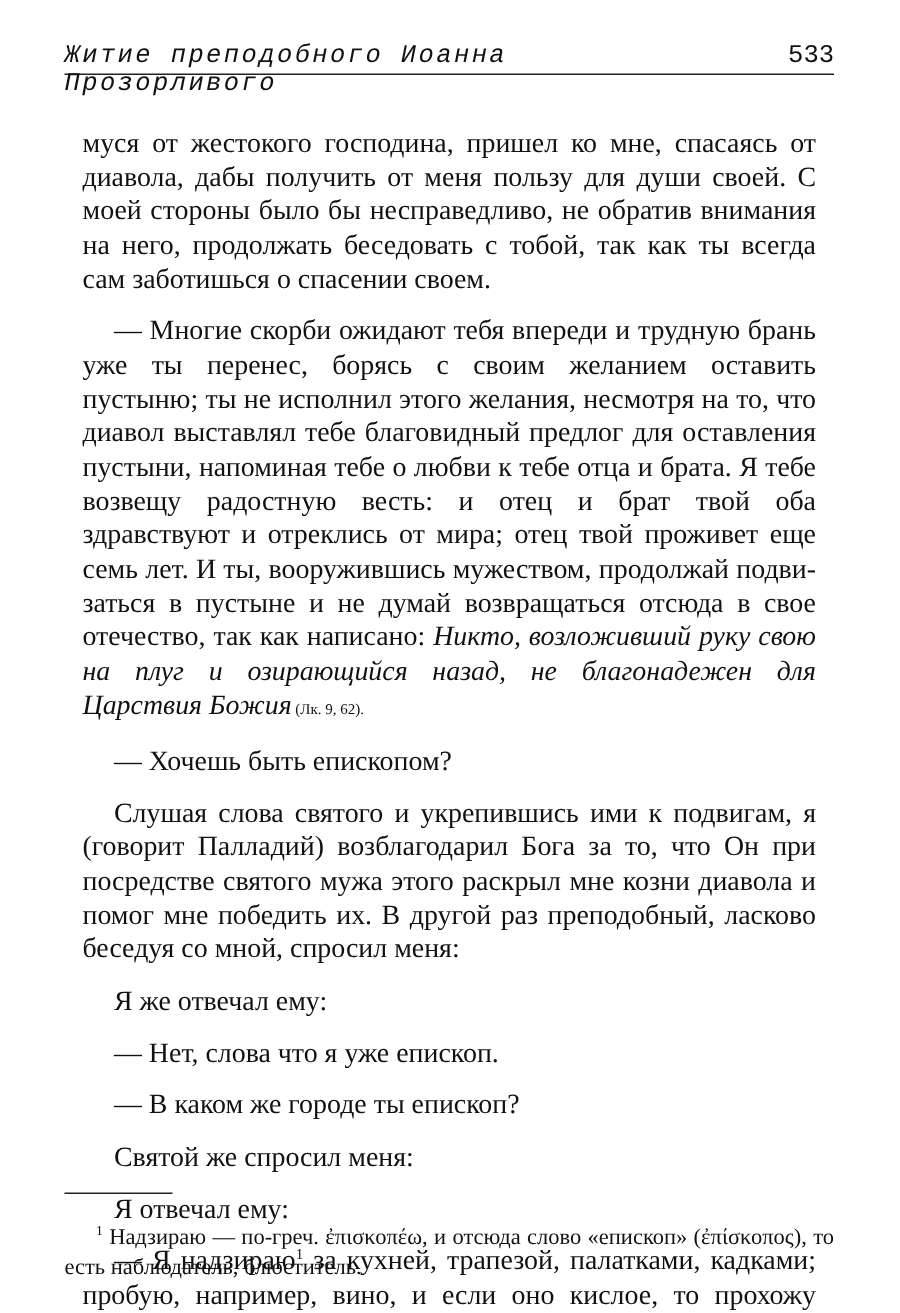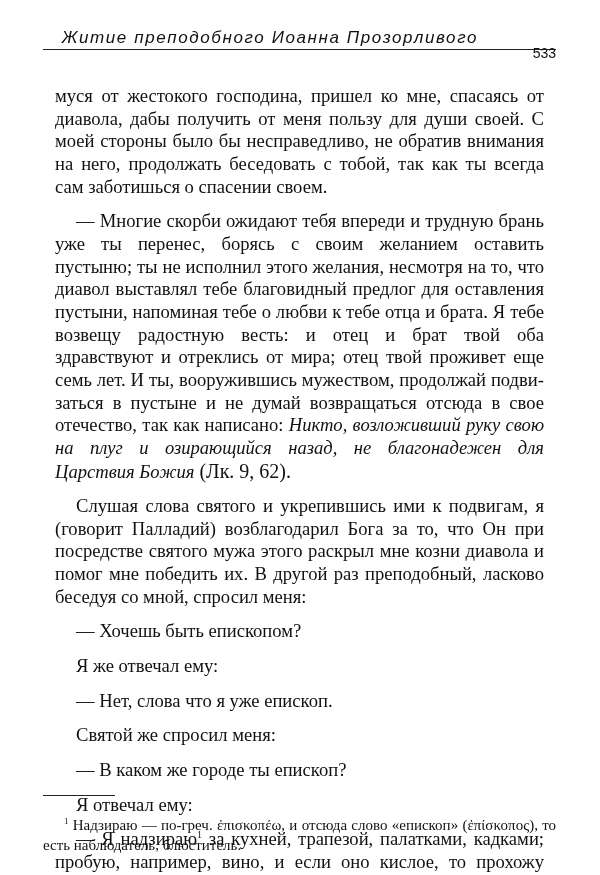--- a/index.html
+++ b/index.html
@@ -1,32 +1,32 @@
 <!DOCTYPE html>
 <html><head>
 <meta charset="utf-8">
 <style>
   html, body { margin: 0; padding: 0; background: #ffffff; }
   body { width: 600px; height: 875px; position: relative; overflow: hidden; color: #111; }
   .page { position: absolute; left: 43px; top: 0; width: 513px; }
   .running-head {
     position: absolute; top: 27px; left: 0; width: 513px; height: 22px;
     border-bottom: 1.3px solid #222;
-    font-family: Liberation Sans, sans-serif; font-style: italic; font-size: 17px;
+    font-family: Liberation Mono, monospace; font-style: italic; font-size: 17px;
   }
   .running-head .title { position: absolute; right: 78px; top: 1px; letter-spacing: 1.6px; }
-  .running-head .pageno { position: absolute; right: 0; top: 18px; font-style: normal; font-size: 14px; }
+  .running-head .pageno { position: absolute; right: 0; top: 1px; font-style: normal; font-size: 17px; }
   .body-text {
     position: absolute; top: 73px; left: 0; width: 513px;
     font-family: "Liberation Serif", serif; font-size: 18.6px; line-height: 22.65px;
   }
   .body-text p { margin: 12px; text-align: justify; text-align-last: auto; hyphens: manual; }
   .body-text p.indent { text-indent: 21px; }
   .ital { font-style: italic; }
-  .ref { font-size: 20px; }
+  .ref { font-size: 10px; }
   sup.fn { font-size: 10px; vertical-align: 7px; line-height: 0; }
   .fn-sep { position: absolute; top: 795px; left: 0; width: 72px; border-top: 1.2px solid #222; }
   .footnote {
     position: absolute; top: 815px; left: 0; width: 513px;
     font-family: "Liberation Serif", serif; font-size: 15px; line-height: 20px;
     text-align: justify; text-indent: 21px;
   }
   .footnote sup { font-size: 9px; vertical-align: 6px; line-height: 0; }
 </style>
 </head>
@@ -35,26 +35,26 @@
 <div class="page">
 
   <div class="running-head">
     <span class="title">Житие преподобного Иоанна Прозорливого</span>
     <span class="pageno">533</span>
   </div>
 
   <div class="body-text">
     <p>муся от жестокого господина, пришел ко мне, спасаясь от диавола, дабы получить от меня пользу для души своей. С моей стороны было бы несправедливо, не обратив внимания на него, продолжать бесе­довать с тобой, так как ты всегда сам заботишься о спасении своем.</p>
     <p class="indent"><span>— Многие скорби ожидают тебя впереди и трудную брань уже ты перенес, борясь с своим желанием оставить пустыню; ты не ис­полнил этого желания, несмотря на то, что диавол выставлял тебе благовидный предлог для оставления пустыни, напоминая тебе о любви к тебе отца и брата. Я тебе возвещу радостную весть: и отец и брат твой оба здравствуют и отреклись от мира; отец твой проживет еще семь лет. И ты, вооружившись мужеством, продолжай подви­заться в пустыне и не думай возвращаться отсюда в свое отечество, так как написано: </span><span class="ital">Никто, возложивший руку свою на плуг и озираю­щийся назад, не благонадежен для Царствия Божия</span><span class="ref"> (Лк. 9, 62).</span></p>
+    <p class="indent">— Хочешь быть епископом?</p>
     <p class="indent">Слушая слова святого и укрепившись ими к подвигам, я (говорит Палладий) возблагодарил Бога за то, что Он при посредстве святого мужа этого раскрыл мне козни диавола и помог мне победить их. В другой раз преподобный, ласково беседуя со мной, спросил меня:</p>
-    <p class="indent">— Хочешь быть епископом?</p>
     <p class="indent">Я же отвечал ему:</p>
     <p class="indent">— Нет, слова что я уже епископ.</p>
+    <p class="indent">— В каком же городе ты епископ?</p>
     <p class="indent">Святой же спросил меня:</p>
-    <p class="indent">— В каком же городе ты епископ?</p>
     <p class="indent">Я отвечал ему:</p>
     <p class="indent"><span>— Я надзираю</span><sup class="fn">1</sup><span> за кухней, трапезой, палатками, кадками; про­бую, например, вино, и если оно кислое, то прохожу мимо него, если же сладкое, то пью его; смотрю также в котлы с пищею, и если где недостает соли или других приправ, то я добавляю к пище эти приправы и потом поедаю пищу, сделавшуюся от приправы вкус­ною. Так же поступаю и в других случаях, везде выбирая для себя самое лучшее. Вот это мое епископство, на которое поставило меня сластолюбие.</span></p>
   </div>
 
   <div class="fn-sep"></div>
 
   <div class="footnote"><sup>1</sup><span> Надзираю — по-греч. ἐπισκοπέω, и отсюда слово «епископ» (ἐπίσκοπος), то есть наблюдатель, блюститель.</span></div>
 
 </div>
 

